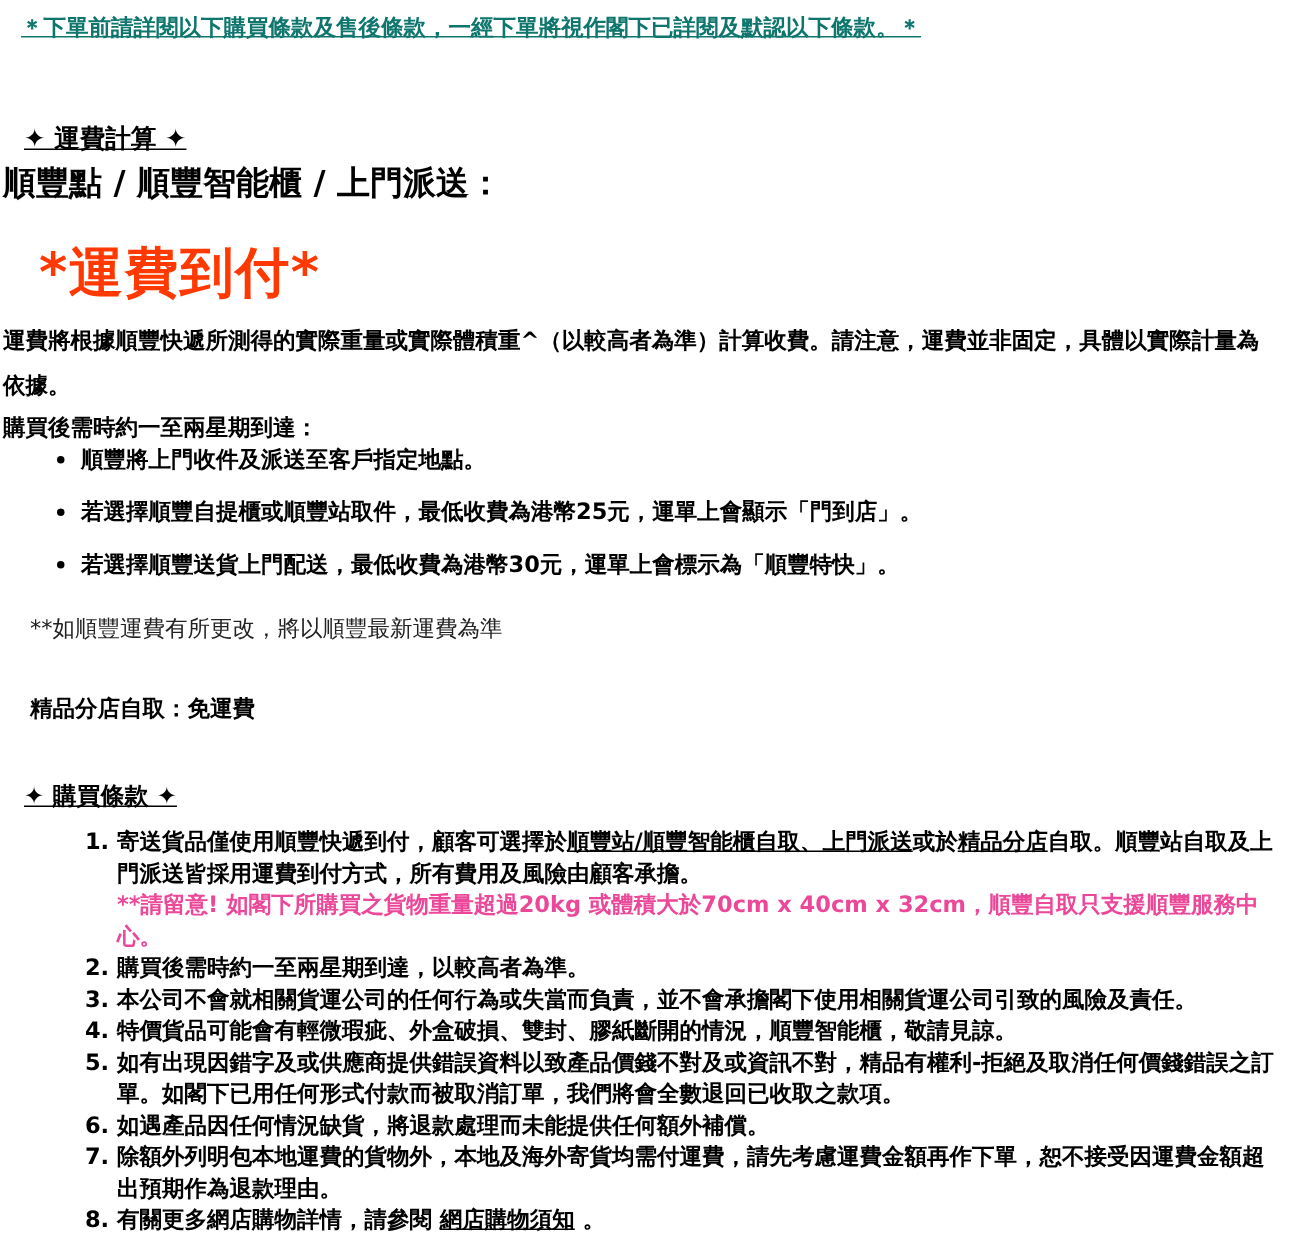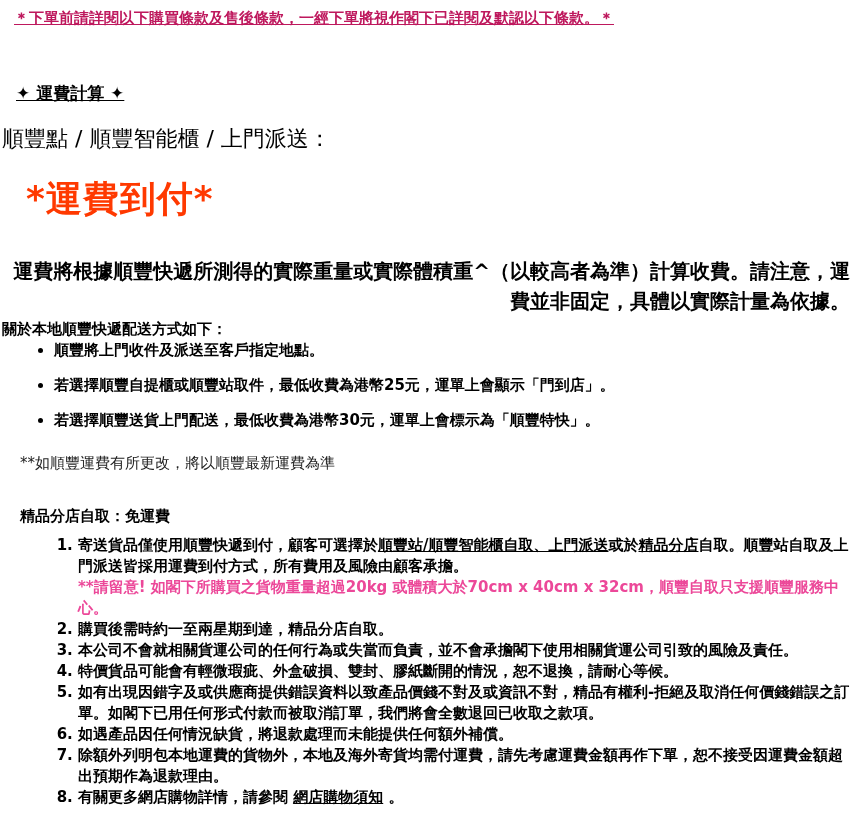--- a/index.html
+++ b/index.html
@@ -6,55 +6,54 @@
   html, body { background: #ffffff; }
   body {
     width: 861px; height: 831px;
     overflow: hidden;
     font-family: "DejaVu Sans", "Liberation Sans", sans-serif;
     color: #000;
   }
   .page { padding: 8px 8px 0 2px; }
 
   .top-notice {
-    color: #be185d;
+    color: #0f766e;
     font-weight: bold;
     font-size: 15px;
     text-decoration: underline;
     margin-left: 12px;
     line-height: 20px;
   }
   .section-heading {
     font-size: 17px;
     font-weight: bold;
     text-decoration: underline;
     margin: 54px 0 0 14px;
     line-height: 22px;
   }
   .subheading {
     font-size: 22px;
-    font-weight: normal;
-    margin-top: 21px;
+    font-weight: bold;
+    margin-top: 5px;
     line-height: 28px;
   }
   .big-title {
     font-size: 36px;
     font-weight: bold;
     color: #ff3900;
     margin: 25px 0 0 24px;
     line-height: 42px;
     letter-spacing: 1px;
   }
   .fee-paragraph {
-    font-size: 20px;
+    font-size: 15px;
     font-weight: bold;
     line-height: 30px;
-    margin-top: 36px;
+    margin-top: 8px;
     max-width: 848px;
-    text-align: right;
   }
   .delivery-intro {
     font-size: 15px;
     font-weight: bold;
     margin-top: 2px;
     line-height: 22px;
   }
   ul.delivery-list {
     padding-left: 52px;
     list-style: disc;
@@ -117,41 +116,42 @@
   <div class="top-notice">＊下單前請詳閱以下購買條款及售後條款，一經下單將視作閣下已詳閱及默認以下條款。＊</div>
 
   <div class="section-heading">✦ 運費計算 ✦</div>
 
   <div class="subheading">順豐點 / 順豐智能櫃 / 上門派送：</div>
 
   <div class="big-title">*運費到付*</div>
 
   <div class="fee-paragraph">運費將根據順豐快遞所測得的實際重量或實際體積重^（以較高者為準）計算收費。請注意，運費並非固定，具體以實際計量為依據。</div>
 
-  <div class="delivery-intro">關於本地順豐快遞配送方式如下：</div>
+  <div class="delivery-intro">購買後需時約一至兩星期到達：</div>
 
   <ul class="delivery-list">
     <li>順豐將上門收件及派送至客戶指定地點。</li>
     <li>若選擇順豐自提櫃或順豐站取件，最低收費為港幣25元，運單上會顯示「門到店」。</li>
     <li>若選擇順豐送貨上門配送，最低收費為港幣30元，運單上會標示為「順豐特快」。</li>
   </ul>
 
   <div class="fee-change-note">**如順豐運費有所更改，將以順豐最新運費為準</div>
 
   <div class="store-pickup">精品分店自取：免運費</div>
 
+  <div class="terms-heading">✦ 購買條款 ✦</div>
 
   <ol class="terms-list">
     <li>
       <span>寄送貨品僅使用順豐快遞到付，顧客可選擇於</span><span class="u">順豐站/順豐智能櫃自取、上門派送</span><span>或於</span><span class="u">精品分店</span><span>自取。順豐站自取及上門派送皆採用運費到付方式，所有費用及風險由顧客承擔。</span>
       <div class="warning-line">**請留意! 如閣下所購買之貨物重量超過20kg 或體積大於70cm x 40cm x 32cm，順豐自取只支援順豐服務中心。</div>
     </li>
-    <li>購買後需時約一至兩星期到達，精品分店自取。</li>
+    <li>購買後需時約一至兩星期到達，以較高者為準。</li>
     <li>本公司不會就相關貨運公司的任何行為或失當而負責，並不會承擔閣下使用相關貨運公司引致的風險及責任。</li>
-    <li>特價貨品可能會有輕微瑕疵、外盒破損、雙封、膠紙斷開的情況，恕不退換，請耐心等候。</li>
+    <li>特價貨品可能會有輕微瑕疵、外盒破損、雙封、膠紙斷開的情況，順豐智能櫃，敬請見諒。</li>
     <li>如有出現因錯字及或供應商提供錯誤資料以致產品價錢不對及或資訊不對，精品有權利-拒絕及取消任何價錢錯誤之訂單。如閣下已用任何形式付款而被取消訂單，我們將會全數退回已收取之款項。</li>
     <li>如遇產品因任何情況缺貨，將退款處理而未能提供任何額外補償。</li>
     <li>除額外列明包本地運費的貨物外，本地及海外寄貨均需付運費，請先考慮運費金額再作下單，恕不接受因運費金額超出預期作為退款理由。</li>
     <li>
       <span>有關更多網店購物詳情，請參閱 </span><a class="link-green">網店購物須知</a><span> 。</span>
     </li>
   </ol>
 
 </div>
 

